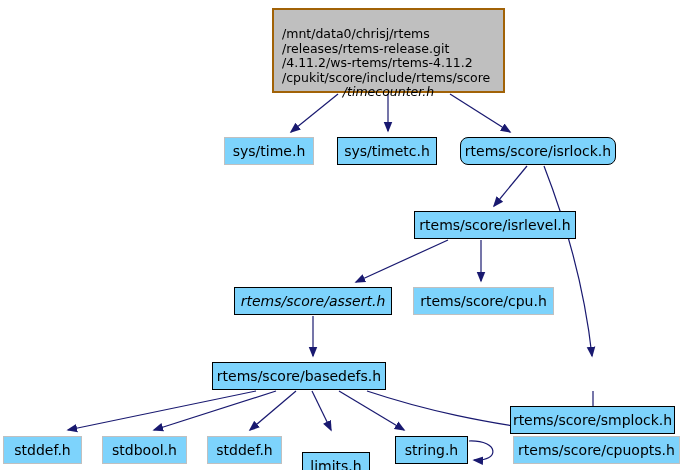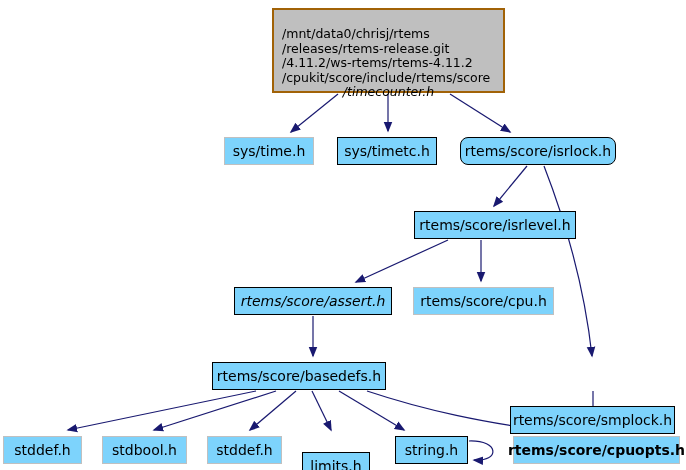--- a/index.html
+++ b/index.html
@@ -86,15 +86,15 @@
   <div class="node external" style="left:413px;top:287px;width:141px;height:28px;">rtems/score/cpu.h</div>
 
   <div class="node" style="left:212px;top:362px;width:174px;height:28px;">rtems/score/basedefs.h</div>
   <div class="node" style="left:510px;top:362px;width:165px;height:28px;margin-top:44px;">rtems/score/smplock.h</div>
 
   <div class="node external" style="left:3px;top:436px;width:79px;height:28px;text-align:right;">stddef.h</div>
   <div class="node external" style="left:102px;top:436px;width:85px;height:28px;">stdbool.h</div>
   <div class="node external" style="left:207px;top:436px;width:75px;height:28px;">stddef.h</div>
   <div class="node" style="left:302px;top:452px;width:68px;height:28px;">limits.h</div>
   <div class="node" style="left:395px;top:436px;width:73px;height:28px;">string.h</div>
-  <div class="node external" style="left:513px;top:436px;width:167px;height:28px;font-weight:bold;">rtems/score/cpuopts.h</div>
+  <div class="node external" style="left:513px;top:436px;width:167px;height:28px;">rtems/score/cpuopts.h</div>
 
 </div>
 
 </body></html>

